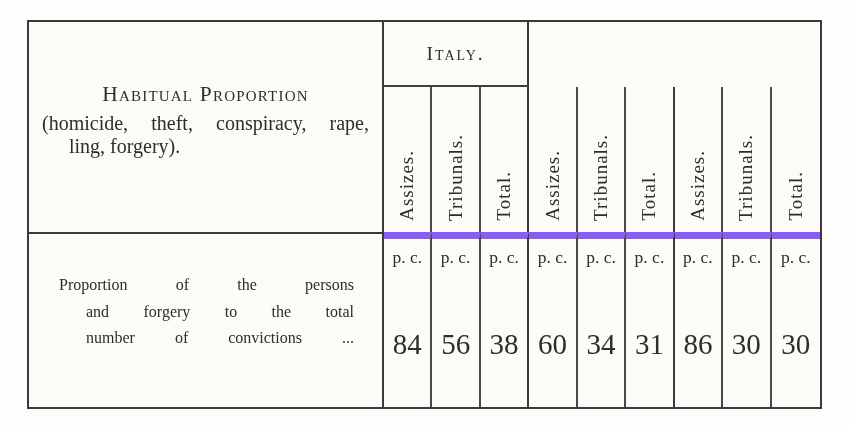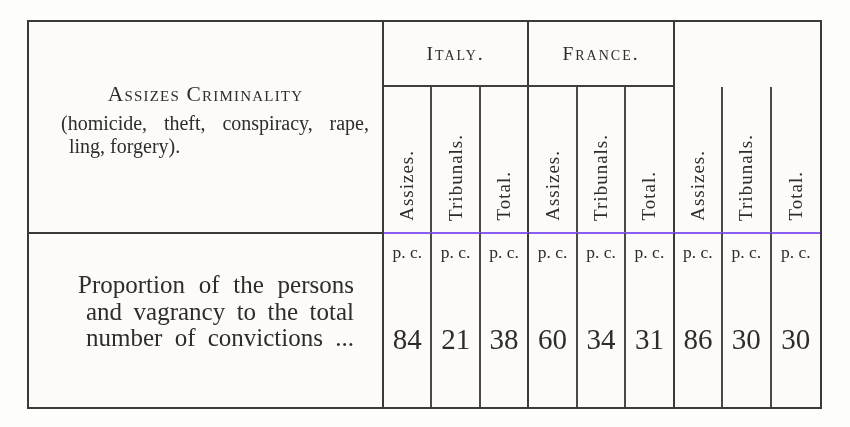--- a/index.html
+++ b/index.html
@@ -27,21 +27,21 @@
     border-right:2.5px solid #3a3a3a;
     display:flex;flex-direction:column;justify-content:center;
     padding-bottom:14px;box-sizing:border-box;
   }
   .title{
     font-variant:small-caps;
     font-size:21.5px;letter-spacing:1.2px;
     text-align:center;margin-bottom:5px;
   }
   .paren{font-size:20px;line-height:23.5px;padding:0 13px;}
-  .jline{text-align:justify;text-align-last:justify;margin-left:19px;}
+  .jline{text-align:justify;text-align-last:justify;}
   .ind{margin-left:27px;}
   .plain{text-align:right;text-align-last:left;}
   
   .country{
     grid-row:1;grid-column:span 3;
     display:flex;align-items:center;justify-content:center;
     border-bottom:2px solid #3f3f3f;
     font-variant:small-caps;
     font-size:19.5px;letter-spacing:2px;
     box-sizing:border-box;
@@ -60,47 +60,46 @@
     font-size:19px;letter-spacing:1px;
     white-space:nowrap;
   }
   
   .data-left{
     grid-column:1;grid-row:3;
     border-top:2px solid #3a3a3a;
     border-right:2.5px solid #3a3a3a;
     box-sizing:border-box;
     padding:38px 28px 0 30px;
-    font-size:25px;line-height:26.5px;
+    font-size:16px;line-height:26.5px;
   }
   .datacell{
     grid-row:3;
-    border-top:2px solid #8b5cf6;
+    border-top:7px solid #8b5cf6;
     display:flex;flex-direction:column;align-items:center;
     box-sizing:border-box;
   }
   .pc{font-size:17.5px;margin-top:8px;white-space:nowrap;}
   .num{font-size:29px;margin-top:60px;}
 </style>
 </head>
 <body>
 
 <div class="page">
   <div class="frame">
 
     <div class="head-left">
-      <div class="title">Assizes Criminality</div>
+      <div class="title">Habitual Proportion</div>
       <div class="paren">
         <div class="jline">(homicide, theft, conspiracy, rape,</div>
         <div class="plain ind">ling, forgery).</div>
       </div>
     </div>
 
     <div class="country r-major">Italy.</div>
-    <div class="country r-major">France.</div>
 
     <div class="subhead r-thin">
         <span class="rot">Assizes.</span>
       </div>
     <div class="subhead r-thin">
         <span class="rot">Tribunals.</span>
       </div>
     <div class="subhead r-major">
         <span class="rot">Total.</span>
       </div>
@@ -118,31 +117,31 @@
       </div>
     <div class="subhead r-thin">
         <span class="rot">Tribunals.</span>
       </div>
     <div class="subhead">
         <span class="rot">Total.</span>
       </div>
 
     <div class="data-left">
       <div class="jline">Proportion of the persons</div>
-      <div class="jline ind">and vagrancy to the total</div>
+      <div class="jline ind">and forgery to the total</div>
       <div class="jline ind">number of convictions ...</div>
     </div>
 
     <div class="datacell r-thin">
         <span class="pc">p. c.</span>
         <span class="num">84</span>
       </div>
     <div class="datacell r-thin">
         <span class="pc">p. c.</span>
-        <span class="num">21</span>
+        <span class="num">56</span>
       </div>
     <div class="datacell r-major">
         <span class="pc">p. c.</span>
         <span class="num">38</span>
       </div>
     <div class="datacell r-thin">
         <span class="pc">p. c.</span>
         <span class="num">60</span>
       </div>
     <div class="datacell r-thin">

